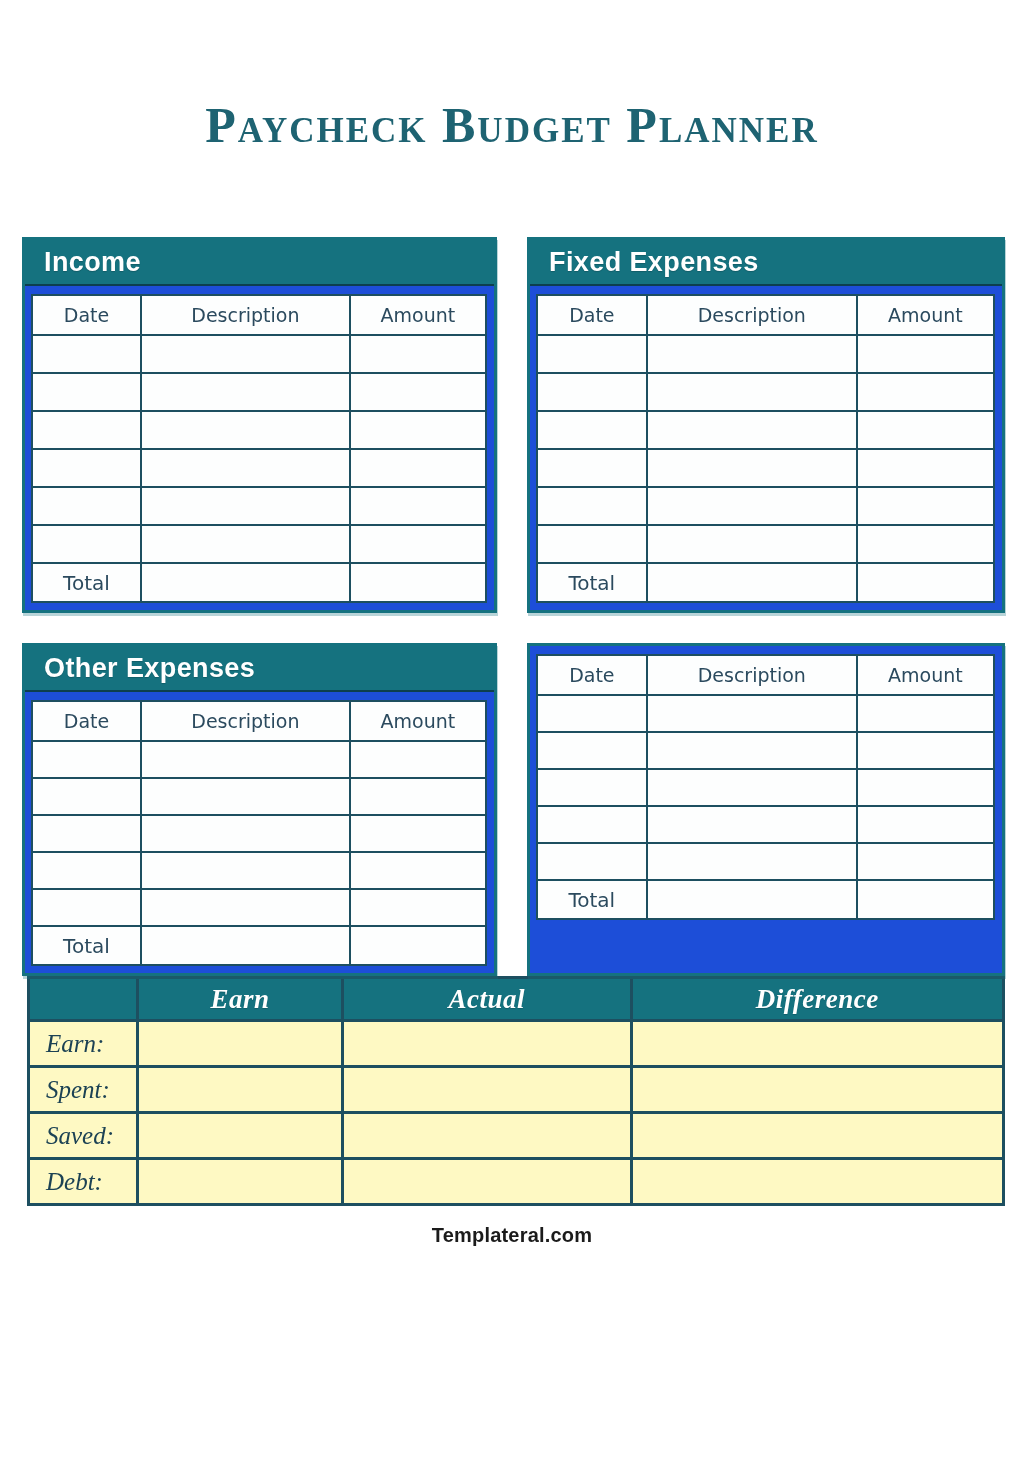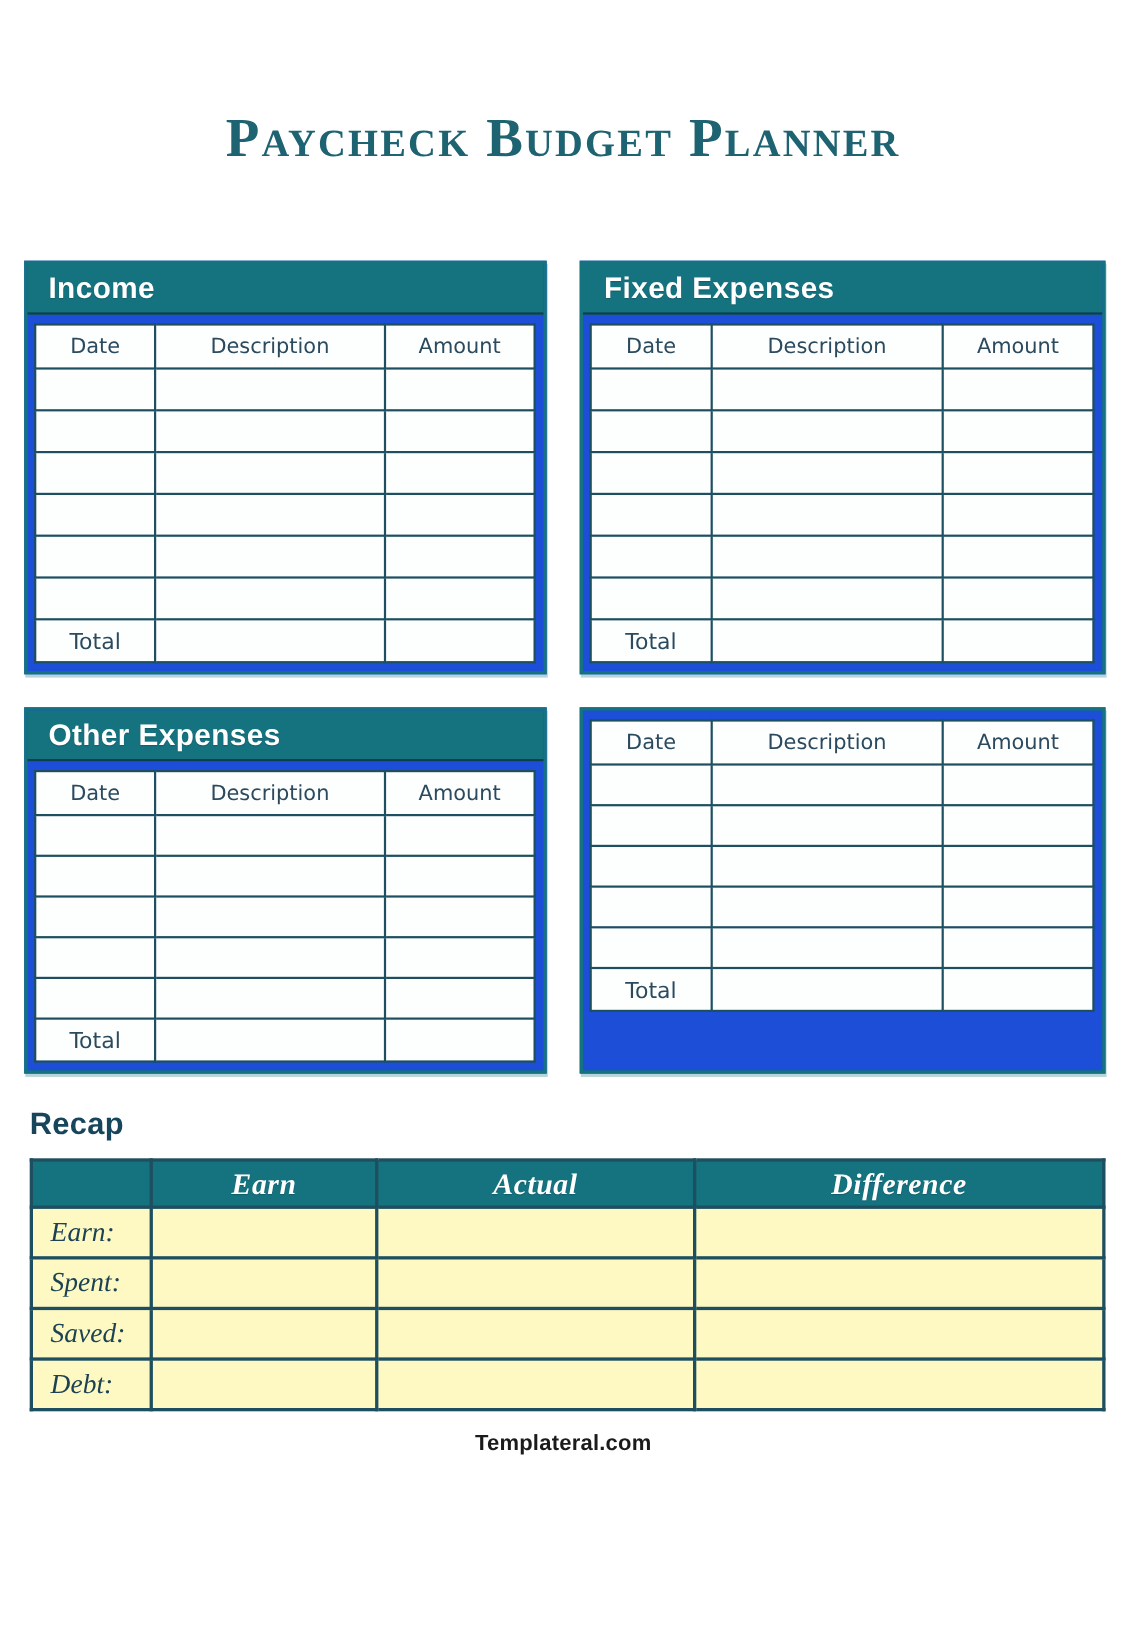--- a/index.html
+++ b/index.html
@@ -362,21 +362,20 @@
               <td></td>
               <td></td>
             </tr>
           </tfoot>
         </table>
       </div>
     </section>
 
   </div>
 
-  <h2 class="recap-heading">Recap</h2>
 
   <table class="recap-table">
     <thead>
       <tr>
         <th class="rc-0"></th>
         <th class="rc-1">Earn</th>
         <th class="rc-2">Actual</th>
         <th class="rc-3">Difference</th>
       </tr>
     </thead>

